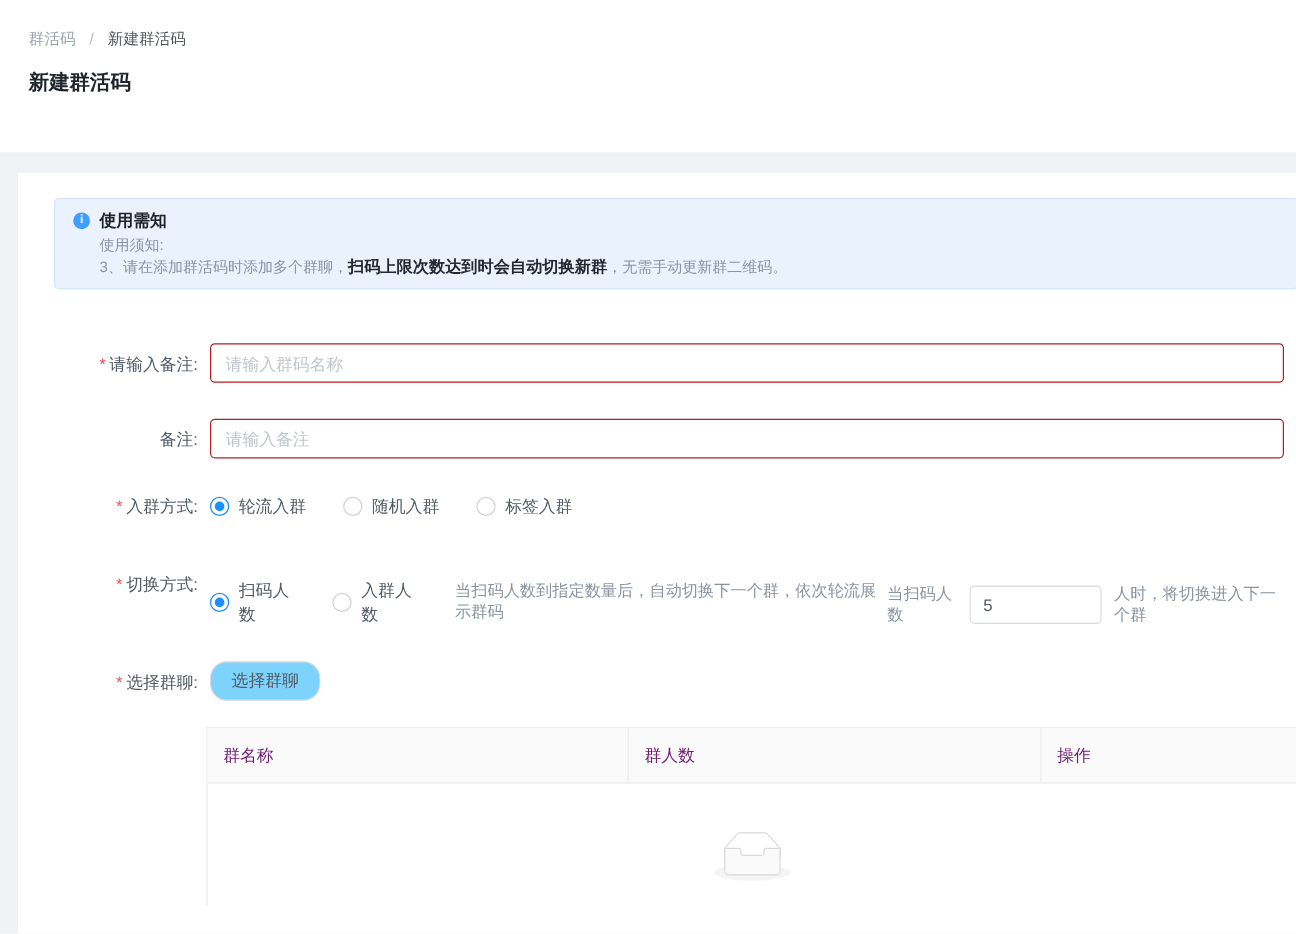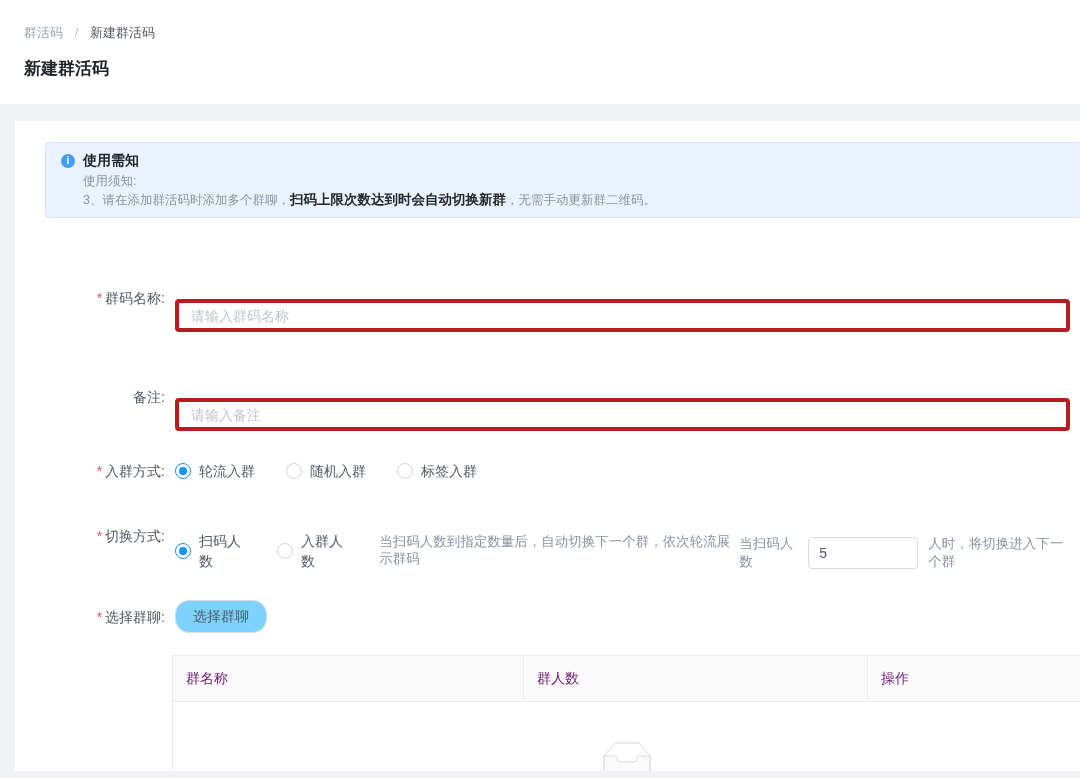--- a/index.html
+++ b/index.html
@@ -7,21 +7,21 @@
     width: 1080px; height: 778px;
     background: #f0f2f5;
     font-family: "Liberation Sans", "DejaVu Sans", sans-serif;
     overflow: hidden;
     color: #515a66;
   }
 
   
   .topbar {
     background: #ffffff;
-    height: 104px;
+    height: 127px;
     box-sizing: border-box;
     padding: 24px 0 0 24px;
   }
   .breadcrumb { font-size: 13px; color: #9aa3ad; }
   .breadcrumb .crumb-sep { margin: 0 8px; color: #b6bcc4; }
   .breadcrumb .crumb-current { color: #51575e; }
   .page-title {
     margin: 15px 0 0 0;
     font-size: 17px;
     font-weight: 700;
@@ -83,29 +83,28 @@
     padding-right: 10px;
     font-size: 14px;
     color: #515a66;
     line-height: 20px;
   }
   .flabel .req { color: #f24f4f; margin-right: 3px; }
   .text-input {
     flex: 1;
     height: 33px;
     box-sizing: border-box;
-    border: 4px solid #b91c1c;
+    border: 1px solid #b91c1c;
     border-radius: 4px;
     padding: 0 12px;
     font-size: 14px;
     color: #515a66;
     outline: none;
     background: #fff;
     font-family: inherit;
-    margin-top: 36px;
   }
   .text-input::placeholder { color: #c0c4cc; }
 
   .radio-line { display: flex; align-items: flex-end; line-height: 20px; }
   .radio { display: inline-flex; align-items: center; margin-right: 31px; cursor: pointer; }
   .radio-circle {
     width: 16px; height: 16px;
     box-sizing: border-box;
     border: 1px solid #cfd3d9;
     border-radius: 50%;
@@ -203,21 +202,21 @@
       <span class="alert-title">使用需知</span>
     </div>
     <div class="alert-line">使用须知:</div>
     <div class="alert-line">
       <span>3、请在添加群活码时添加多个群聊，</span><span class="seg-bold">扫码上限次数达到时会自动切换新群</span><span>，无需手动更新群二维码。</span>
     </div>
   </div>
 
   <div class="frow" style="margin-top:45px">
     <div class="flabel">
-      <span class="req">*</span><span>群码名称:</span>
+      <span class="req">*</span><span>请输入备注:</span>
     </div>
     <input class="text-input" type="text" placeholder="请输入群码名称" style="">
   </div>
 
   <div class="frow" style="margin-top:30px">
     <div class="flabel">
       <span>备注:</span>
     </div>
     <input class="text-input" type="text" placeholder="请输入备注" style="">
   </div>

